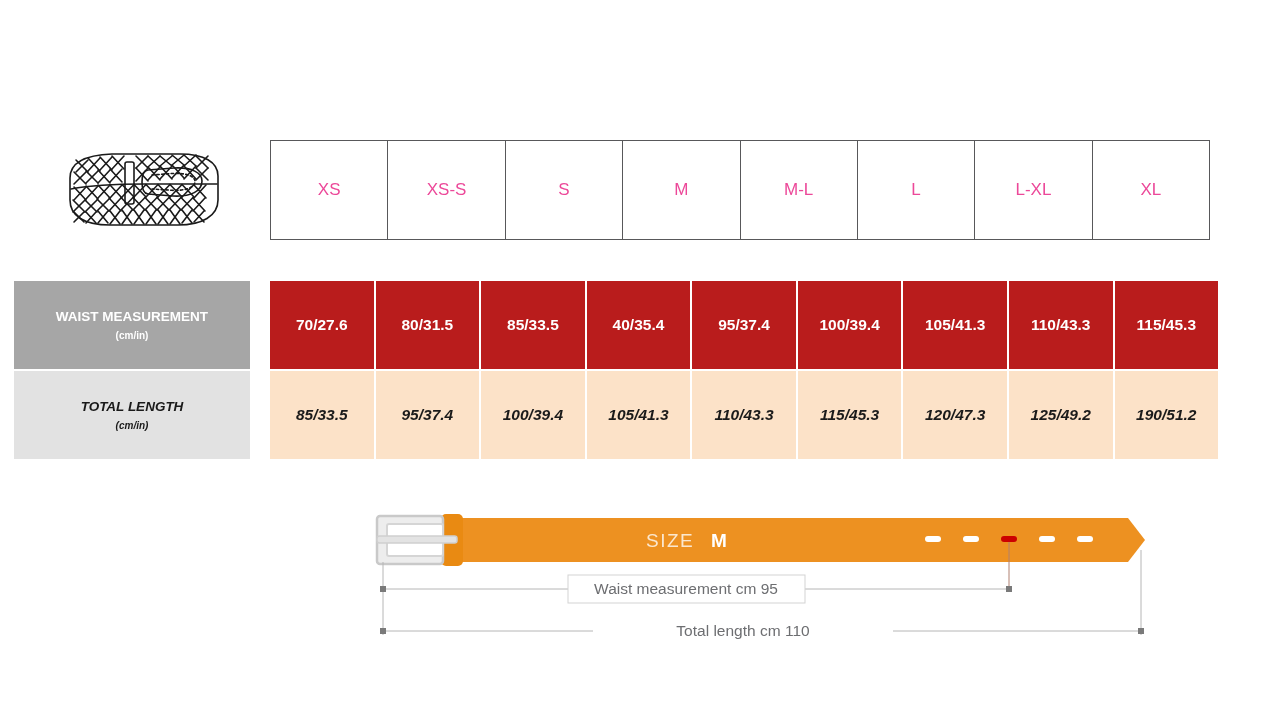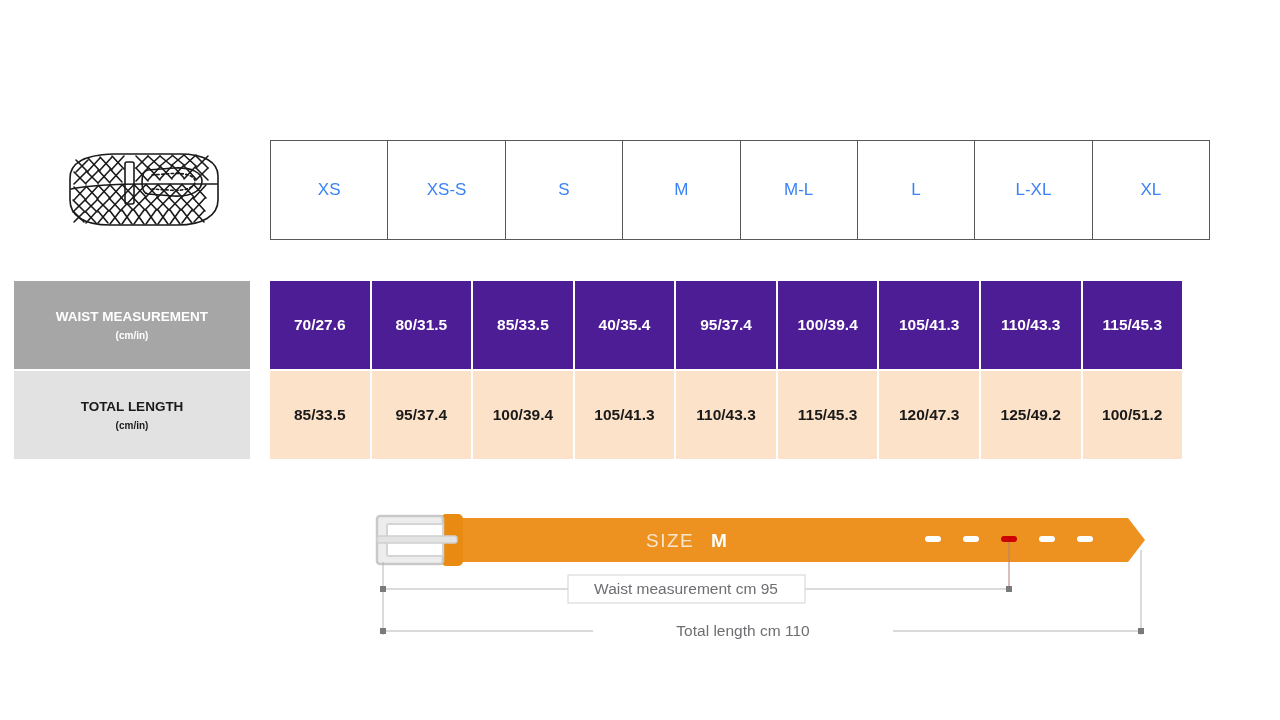--- a/index.html
+++ b/index.html
@@ -35,43 +35,44 @@
     display: flex;
   }
   #size-header-row .hcell {
     flex: 1 1 0;
     border: 1px solid #58585a;
     margin-left: -1px;
     display: flex;
     align-items: center;
     justify-content: center;
     font-size: 17px;
-    color: #3b82f6;
+    color: #ec4899;
     background: #ffffff;
     box-sizing: border-box;
   }
   #size-header-row .hcell:first-child { margin-left: 0; }
 
   
   #measure-block {
     position: absolute;
     left: 14px;
     top: 281px;
     width: 1168px;
     height: 178px;
+    padding-left: 36px;
   }
   .mrow {
     position: absolute;
     left: 0;
     width: 100%;
     height: 88px;
     display: flex;
   }
   .mrow.waist { top: 0; }
-  .mrow.length { top: 90px; }
+  .mrow.length { top: 90px; font-style: italic; }
 
   .rowlabel {
     width: 236px;
     flex: 0 0 236px;
     display: flex;
     flex-direction: column;
     align-items: center;
     justify-content: center;
     text-align: center;
     font-size: 13.5px;
@@ -93,21 +94,21 @@
     flex: 1 1 0;
     display: flex;
     align-items: center;
     justify-content: center;
     font-size: 15.5px;
     font-weight: bold;
     border-right: 2px solid #ffffff;
     box-sizing: border-box;
   }
   .cells .mcell:last-child { border-right: none; }
-  .mrow.waist .mcell { background: #4c1d95; color: #ffffff; }
+  .mrow.waist .mcell { background: #b91c1c; color: #ffffff; }
   .mrow.length .mcell { background: #fce2c8; color: #1a1a1a; }
 
   
   #belt-diagram {
     position: absolute;
     left: 363px;
     top: 500px;
     width: 800px;
     height: 150px;
   }
@@ -189,21 +190,21 @@
     <div class="label-gap"></div>
     <div class="cells">
       <div class="mcell">85/33.5</div>
       <div class="mcell">95/37.4</div>
       <div class="mcell">100/39.4</div>
       <div class="mcell">105/41.3</div>
       <div class="mcell">110/43.3</div>
       <div class="mcell">115/45.3</div>
       <div class="mcell">120/47.3</div>
       <div class="mcell">125/49.2</div>
-      <div class="mcell">100/51.2</div>
+      <div class="mcell">190/51.2</div>
     </div>
   </div>
 
 </div>
 
 <div id="belt-diagram">
   <svg viewBox="0 0 800 150" width="800" height="150">
 
     <path d="M90,18 L765,18 L782,40 L765,62 L90,62 Z" fill="#ED9121"></path>
 

